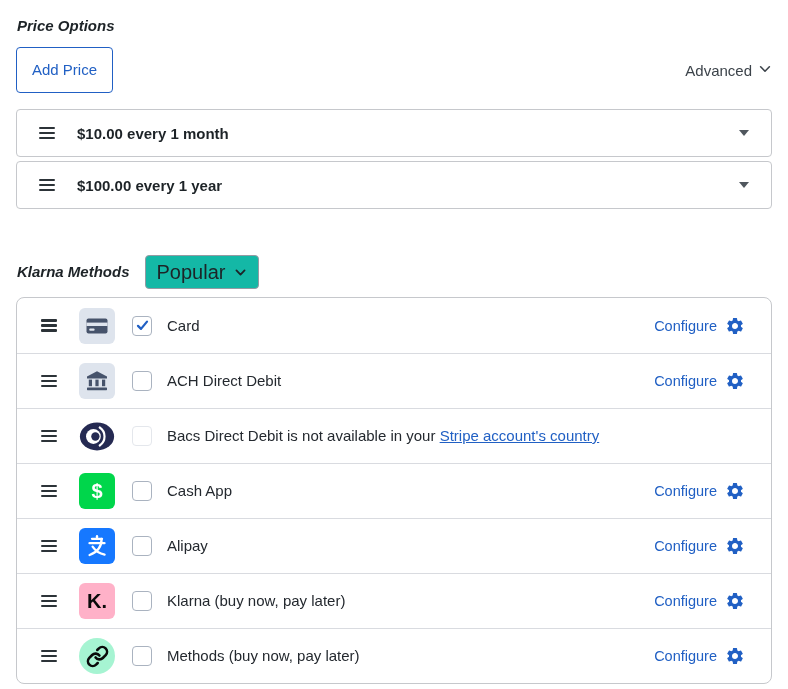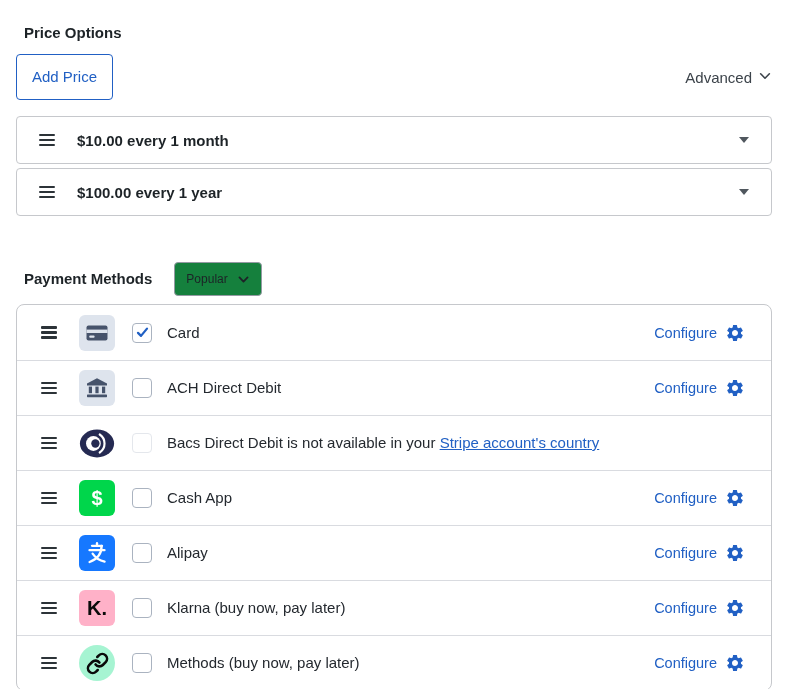--- a/index.html
+++ b/index.html
@@ -13,21 +13,21 @@
   }
   *{box-sizing:border-box;}
   html,body{margin:0;padding:0;}
   body{
     width:788px;height:689px;overflow:hidden;background:#fff;
     font-family:"Liberation Sans",sans-serif;color:var(--ink);
     -webkit-font-smoothing:antialiased;
   }
   .wrap{padding:16px 16px 0 16px;}
 
-  .section-title{font-size:15px;font-weight:700;margin:8px;line-height:18px;color:var(--ink);}
+  .section-title{font-size:15px;font-weight:700;margin:1px;line-height:18px;color:var(--ink);font-style:italic;}
 
   .po-toolbar{display:flex;justify-content:space-between;align-items:center;margin-top:12px;}
   .add-price-btn{
     font-family:inherit;font-size:15px;color:var(--accent);
     background:#fff;border:1px solid var(--accent);border-radius:4px;
     padding:12px 15px;line-height:20px;cursor:pointer;
   }
   .advanced{display:inline-flex;align-items:flex-start;gap:6px;font-size:15px;color:#3c434a;cursor:pointer;}
   .advanced svg{display:block;}
 
@@ -43,21 +43,21 @@
     border-left:5.5px solid transparent;border-right:5.5px solid transparent;
     border-top:6.5px solid #50575e;cursor:pointer;
   }
 
   .drag{display:inline-flex;flex-direction:column;gap:2.6px;cursor:grab;}
   .drag i{display:block;width:16px;height:2.6px;background:#2c3338;border-radius:1px;}
 
   .pm-header{display:flex;align-items:center;gap:14px;margin-top:46px;}
   .popular-select{
     font-family:inherit;display:inline-flex;align-items:center;gap:9px;
-    font-size:12px;color:var(--ink);background:#15803d;cursor:pointer;
+    font-size:20px;color:var(--ink);background:#14b8a6;cursor:pointer;
     border:1px solid #949aa3;border-radius:4px;padding:7px 11px;line-height:18px;
   }
   .popular-select svg{display:block;}
 
   .pm-list{margin-top:8px;border:1px solid var(--border);border-radius:8px;background:#fff;}
   .pm-row{display:flex;align-items:center;height:55px;padding:0 26px 0 24px;}
   .pm-row + .pm-row{border-top:1px solid var(--divider);}
 
   .pm-icon{
     width:36px;height:36px;margin-left:22px;border-radius:6px;
@@ -116,21 +116,21 @@
           <i></i>
           <i></i>
           <i></i>
         </span>
     <span class="price-label">$100.00 every 1 year</span>
     <span class="price-caret"></span>
   </div>
 </div>
 
   <div class="pm-header">
-    <h2 class="section-title">Payment Methods</h2>
+    <h2 class="section-title">Klarna Methods</h2>
     <button class="popular-select">
       <span>Popular</span>
       <svg width="13" height="13" viewBox="0 0 16 16" fill="none">
           <path d="M3 5.5 L8 10.5 L13 5.5" stroke="#1d2327" stroke-width="2.2" stroke-linecap="round" stroke-linejoin="round"></path>
         </svg>
     </button>
   </div>
 
   <div id="pm-list" class="pm-list">
   <div class="pm-row">

